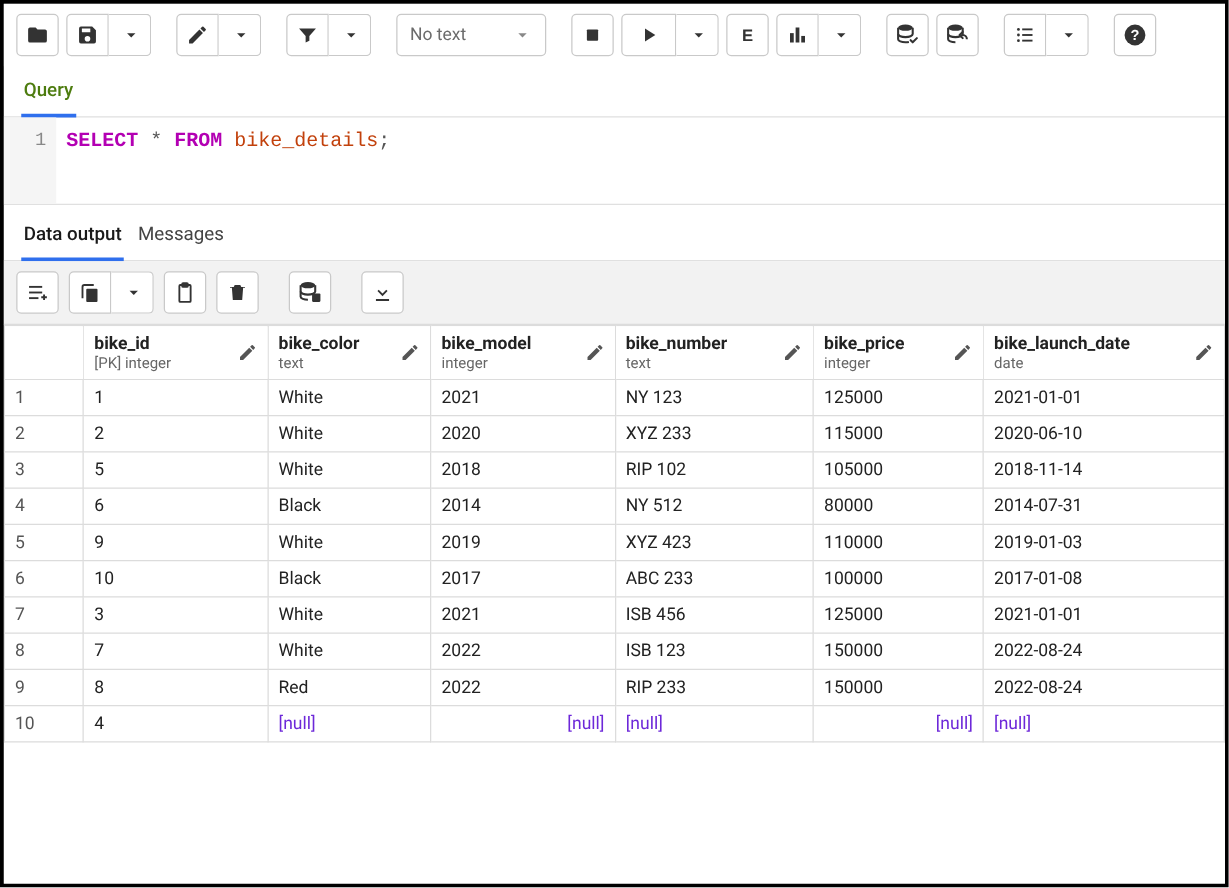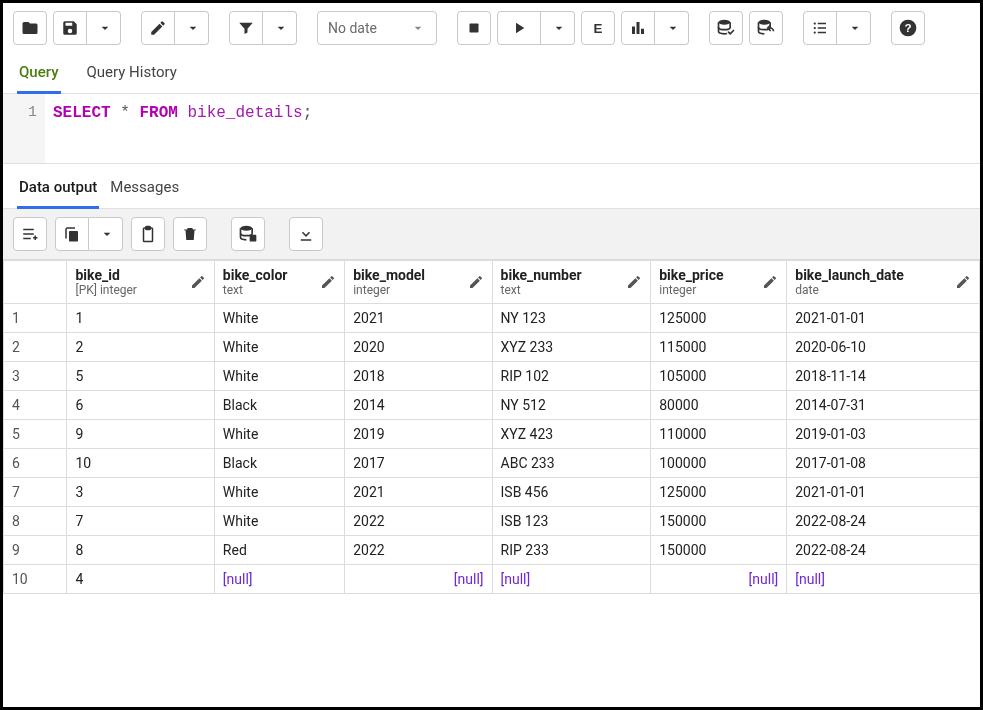--- a/index.html
+++ b/index.html
@@ -57,21 +57,21 @@
     width: 42px; background: #f5f5f5; color: #888; text-align: right;
     padding: 10px 8px 10px 4px; font-family: "SFMono-Regular", Consolas, "Liberation Mono", Menlo, monospace;
     font-size: 15px; user-select: none;
   }
   .code {
     padding: 10px 8px; font-family: "SFMono-Regular", Consolas, "Liberation Mono", Menlo, monospace;
     font-size: 16px; white-space: pre;
   }
   .kw { color: #b300b3; font-weight: 600; }
   .op { color: #555; }
-  .ident { color: #a21caf; text-align: right; }
+  .ident { color: #c2410c; text-align: right; }
 
   
   .out-tabs { display: flex; gap: 9px; padding: 6px 14px 0 14px; border-bottom: 1px solid #e0e0e0; }
   .out-tab { padding: 8px 2px 10px; color: #444; cursor: pointer; font-size: 15px; border-bottom: 3px solid transparent; margin-bottom: -1px; }
   .out-tab.active { color: #1a1a1a; border-bottom-color: #2f6fed; font-weight: 500; }
 
   
   .out-toolbar {
     display: flex; gap: 8px; align-items: center; padding: 8px 10px;
     background: #f2f2f2; border-bottom: 1px solid #dcdcdc;
@@ -175,21 +175,21 @@
           <svg class="ic16" viewBox="0 0 24 24" fill="currentColor">
               <path d="M7 10l5 5 5-5z"></path>
             </svg>
         </span>
       </button>
     </div>
 
     <div class="tgap"></div>
 
     <div class="limit-select">
-      <span>No date</span>
+      <span>No text</span>
       <span>
         <svg class="ic16" viewBox="0 0 24 24" fill="#888">
             <path d="M7 10l5 5 5-5z"></path>
           </svg>
       </span>
     </div>
 
     <div class="tgap"></div>
 
     <div class="tgrp">
@@ -307,21 +307,20 @@
               <text x="12" y="17" text-anchor="middle" font-size="14" font-weight="bold" fill="#fff">?</text>
             </svg>
         </span>
       </button>
     </div>
 
   </div>
 
   <div class="tabs">
     <div class="tab active">Query</div>
-    <div class="tab">Query History</div>
   </div>
 
   <div class="code-area">
     <div class="gutter">
       <div>1</div>
     </div>
     <div class="code"><span class="kw">SELECT</span> <span class="op">*</span> <span class="kw">FROM</span> <span class="ident">bike_details</span><span class="op">;</span></div>
   </div>
 
   <div class="out-tabs">

